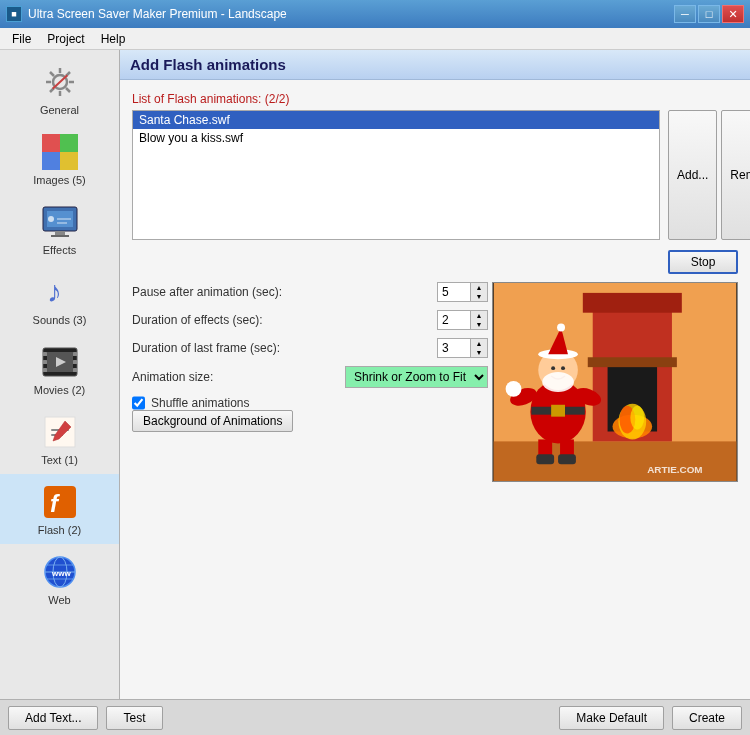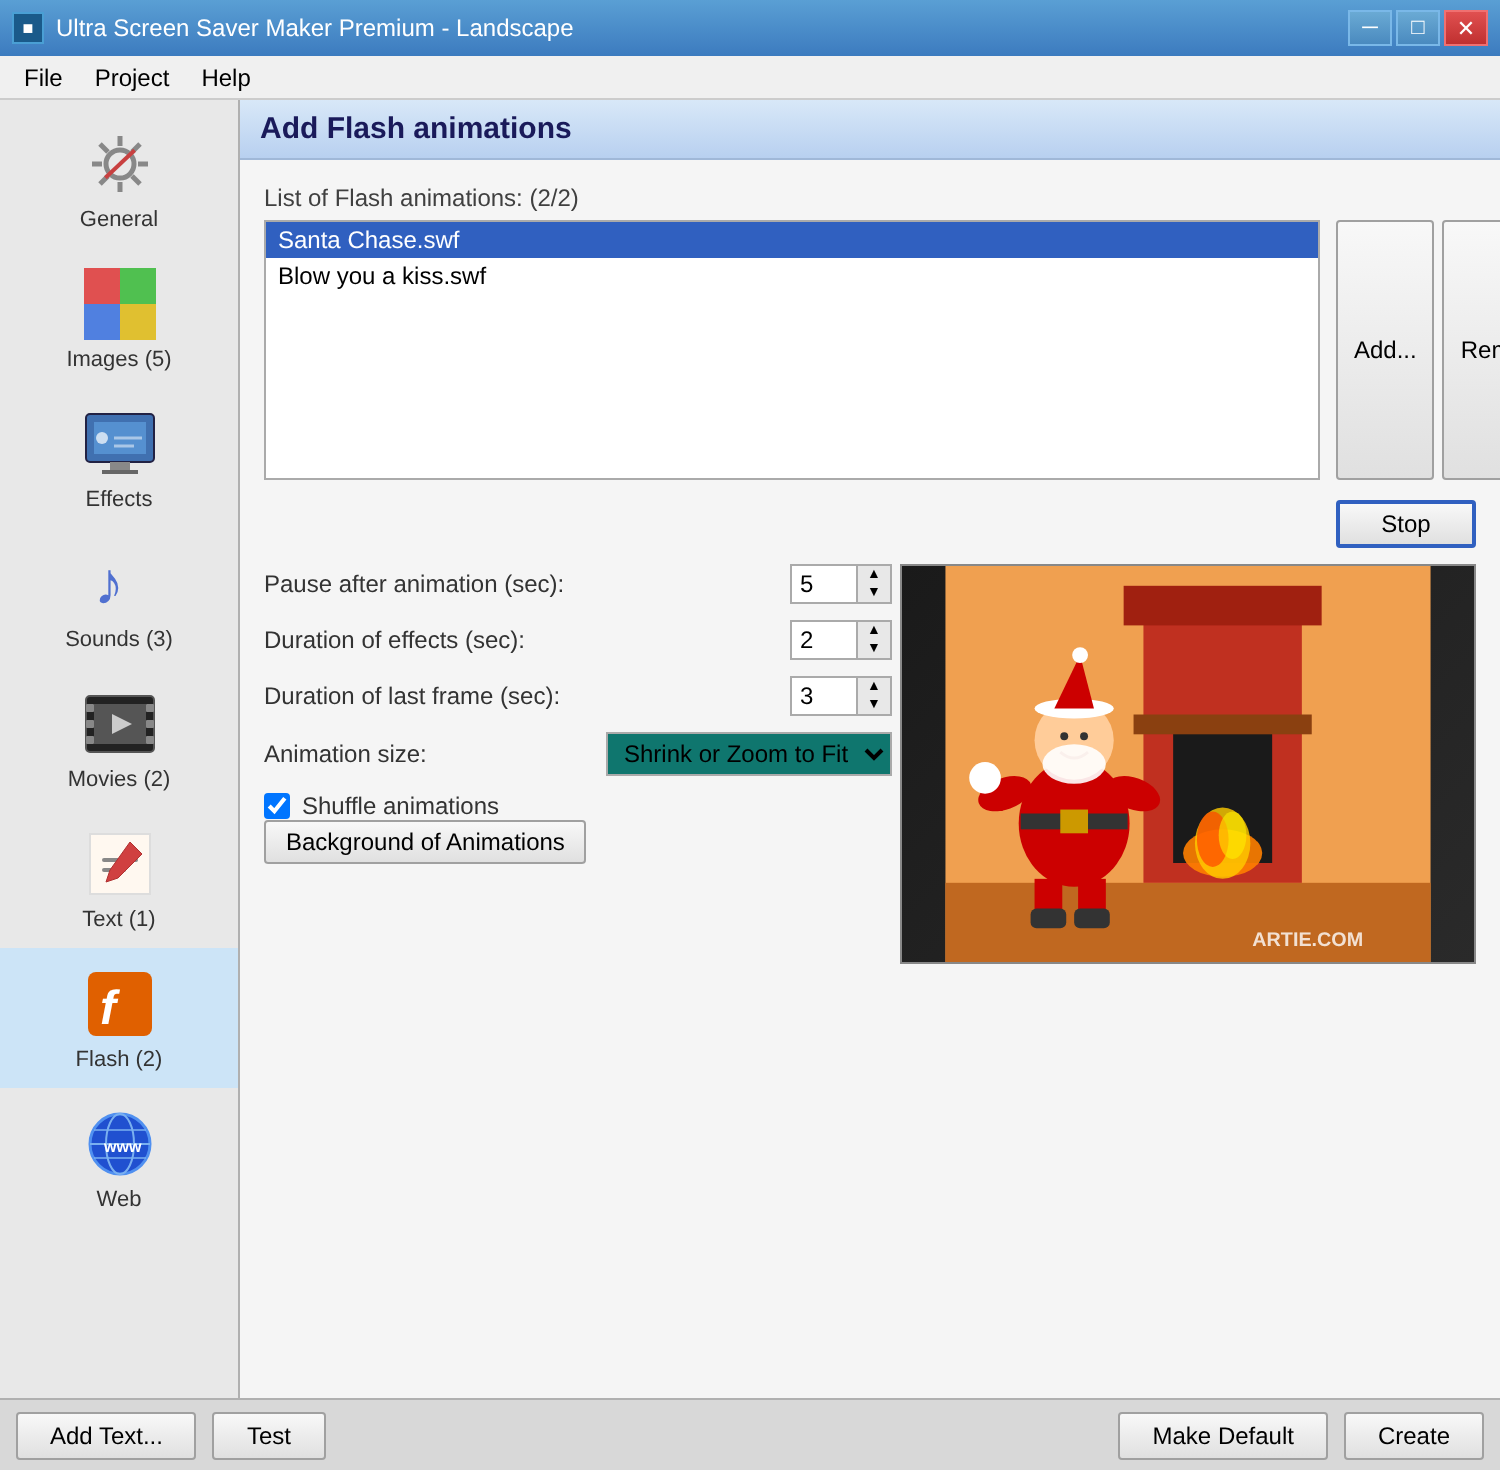--- a/index.html
+++ b/index.html
@@ -55,21 +55,21 @@
       flex: 1; background: #f5f5f5; padding: 12px; overflow: auto;
     }
 
     .section-title {
       font-size: 15px; font-weight: bold; color: #1a1a5a;
       background: linear-gradient(to bottom, #d8e8f8, #b8d0f0);
       padding: 6px 10px; margin: -12px -12px 12px -12px;
       border-bottom: 1px solid #a0b8d8;
     }
 
-    .list-label { font-size: 12px; margin-bottom: 4px; color: #404040; }
+    .list-label { font-size: 12px; margin-bottom: 4px; color: #b91c1c; }
 
     .animations-row { display: flex; gap: 8px; margin-bottom: 10px; }
 
     .animations-list {
       flex: 1; border: 1px solid #aaa; background: white; min-height: 130px;
       overflow-y: auto;
     }
     .list-item { padding: 2px 6px; cursor: pointer; font-size: 12px; }
     .list-item.selected { background: #3060c0; color: white; }
 
@@ -89,27 +89,27 @@
 
     .settings-preview-row { display: flex; gap: 4px; }
     .settings-col { flex: 1; }
 
     .form-row { display: flex; align-items: center; margin-bottom: 8px; }
     .form-label { flex: 1; font-size: 12px; color: #333; }
     .spin-input-wrap { display: flex; align-items: center; border: 1px solid #aaa; background: white; }
     .spin-input { width: 32px; border: none; outline: none; font-size: 12px; padding: 1px 4px; text-align: left; }
     .spin-arrows { display: flex; flex-direction: column; border-left: 1px solid #aaa; }
     .spin-arrow { width: 16px; height: 9px; background: #e8e8e8; border: none; font-size: 7px; cursor: pointer; display: flex; align-items: center; justify-content: center; padding: 0; line-height: 1; }
-    select { font-size: 12px; padding: 2px 4px; border: 1px solid #aaa; background: #0f766e; }
+    select { font-size: 12px; padding: 2px 4px; border: 1px solid #aaa; background: #86efac; }
 
     .checkbox-row { display: flex; gap: 6px; }
     .checkbox-row label { font-size: 12px; color: #333; }
 
     .preview-img {
-      width: 288px; height: 200px; background: linear-gradient(135deg, #1a1a1a 0%, #2a2a2a 100%);
+      width: 246px; height: 200px; background: linear-gradient(135deg, #1a1a1a 0%, #2a2a2a 100%);
       border: 1px solid #888; display: flex; align-items: center; justify-content: center;
       overflow: hidden; position: relative; flex-shrink: 0;
     }
 
     
     .preview-svg { width: 100%; height: 100%; }
 
     .bg-btn {
       padding: 3px 10px; font-size: 12px; background: linear-gradient(to bottom, #f8f8f8, #e0e0e0);
       border: 1px solid #a0a0a0; border-radius: 2px; cursor: pointer;

